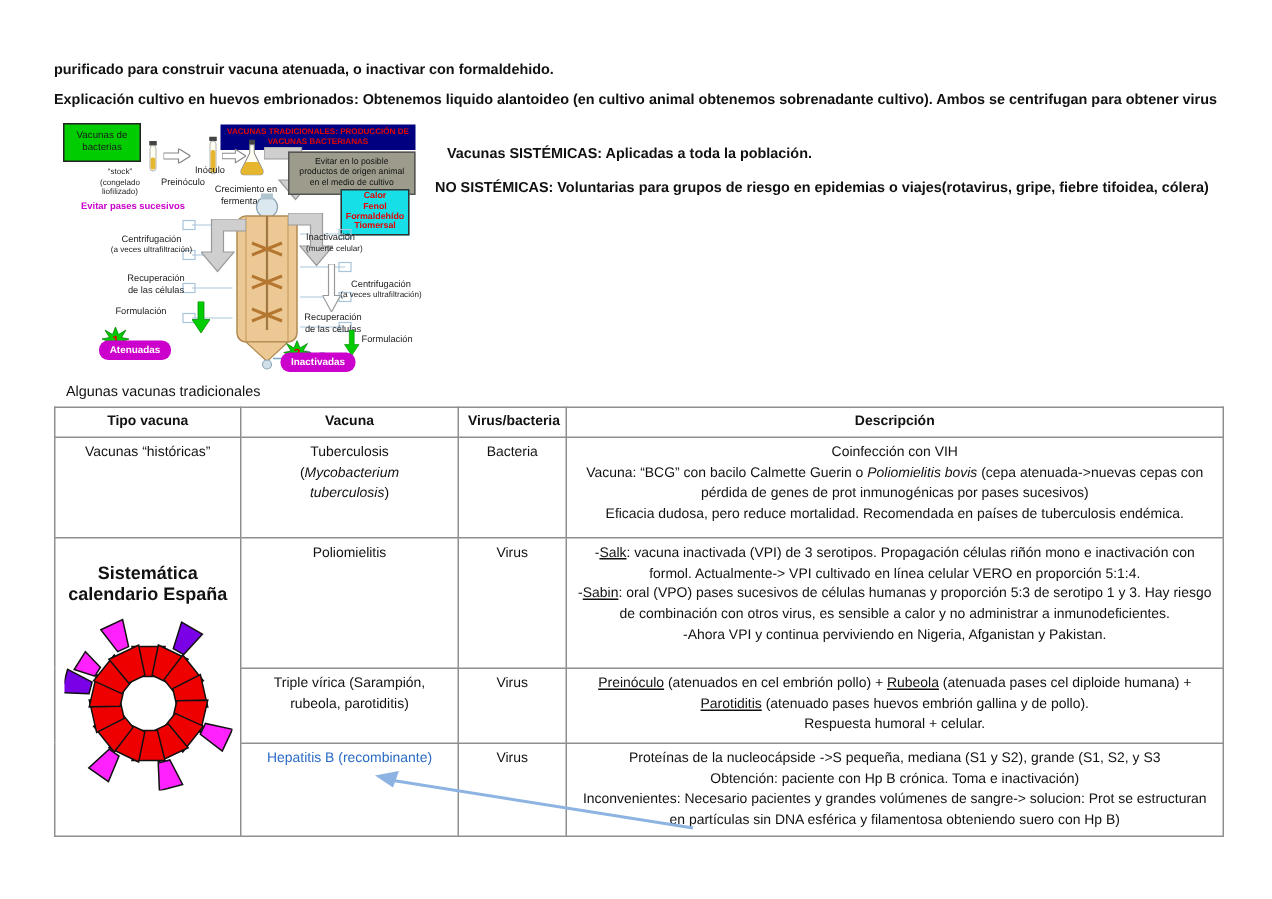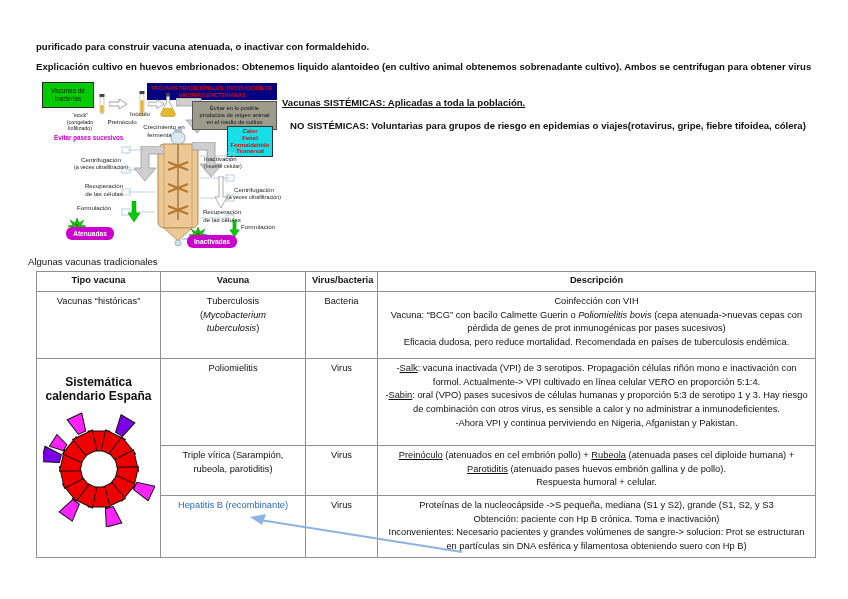--- a/index.html
+++ b/index.html
@@ -18,21 +18,21 @@
   .titlebox{position:absolute;left:111px;top:1px;width:130px;height:17px;background:var(--c-navy,#000080);color:var(--c-red,#e00000);
     font-size:5.4px;font-weight:bold;line-height:6.8px;text-align:center;display:flex;align-items:center;justify-content:center;padding:1px;box-sizing:border-box;}
   .graybox{position:absolute;left:156px;top:19px;width:83px;height:27px;background:#9d9c8c;border:1px solid #555;
     font-size:5.8px;line-height:7px;text-align:center;display:flex;align-items:center;justify-content:center;white-space:pre-line;color:#111;}
   .cyanbox{position:absolute;left:191px;top:44px;width:44px;height:29px;background:var(--c-cyan,#16dfe8);border:1px solid #333;
     color:var(--c-red,#e00000);font-weight:bold;font-size:5.9px;line-height:6.9px;text-align:center;display:flex;align-items:center;justify-content:center;white-space:pre-line;}
   .avoid{position:absolute;left:18px;top:52px;color:var(--c-magenta,#d400d4);font-weight:bold;font-size:6.3px;white-space:nowrap;}
   .resultbox{position:absolute;height:13px;background:var(--c-magenta,#cc00cc);border-radius:6px;color:#fff;font-weight:bold;
     font-size:6.6px;text-align:center;line-height:13px;}
   
-  .caption{left:28px;top:256px;font-size:9.6px;font-weight:bold;color:#111;}
+  .caption{left:44px;top:256px;font-size:9.6px;font-weight:bold;color:#111;}
   table.vac{position:absolute;left:36px;top:271px;border-collapse:collapse;table-layout:fixed;width:779px;}
   table.vac td,table.vac th{border:1px solid #8f8f8f;vertical-align:top;padding:3px 6px;font-size:9.3px;line-height:13.8px;
     font-weight:normal;text-align:center;box-sizing:border-box;color:#111;}
   table.vac th{font-weight:bold;height:19px;padding-top:2px;}
   .col-tipo{width:124px;} .col-vac{width:145px;} .col-vb{width:72px;} .col-desc{width:438px;}
   td.center{text-align:center;margin-left:48px;}
   td.tipo{font-weight:bold;margin-left:44px;}
   .para{margin:0;}
   .seg-u{text-decoration:underline;}
   .seg-i{font-style:italic;}
@@ -41,21 +41,21 @@
   .tipo-label{font-weight:bold;font-size:12px;line-height:13.8px;}
 </style>
 </head>
 <body>
 
 <div class="abs intro">
   <div>purificado para construir vacuna atenuada, o inactivar con formaldehido.</div>
   <div>Explicación cultivo en huevos embrionados: Obtenemos liquido alantoideo (en cultivo animal obtenemos sobrenadante cultivo). Ambos se centrifugan para obtener virus</div>
 </div>
 
-<div class="abs note" style="left:282px;top:97px;text-decoration:underline;">Vacunas SISTÉMICAS: Aplicadas a toda la población.</div>
+<div class="abs note" style="left:298px;top:97px;">Vacunas SISTÉMICAS: Aplicadas a toda la población.</div>
 <div class="abs note" style="left:290px;top:120px;">NO SISTÉMICAS: Voluntarias para grupos de riesgo en epidemias o viajes(rotavirus, gripe, fiebre tifoidea, cólera)</div>
 
 <div class="abs diagram">
   <div class="greenbox">Vacunas de bacterias</div>
   <div class="titlebox">VACUNAS TRADICIONALES: PRODUCCIÓN DE VACUNAS BACTERIANAS</div>
 
   <svg class="abs" style="left:62px;top:12px;" width="8" height="22" viewBox="0 0 8 22">
     <rect x="1.5" y="0" width="5" height="3" fill="#444"></rect>
     <rect x="2" y="3" width="4" height="17" rx="2" fill="#fffef2" stroke="#999" stroke-width="0.5"></rect>
     <rect x="2.4" y="11" width="3.2" height="8" rx="1.5" fill="#e5b62e"></rect>

